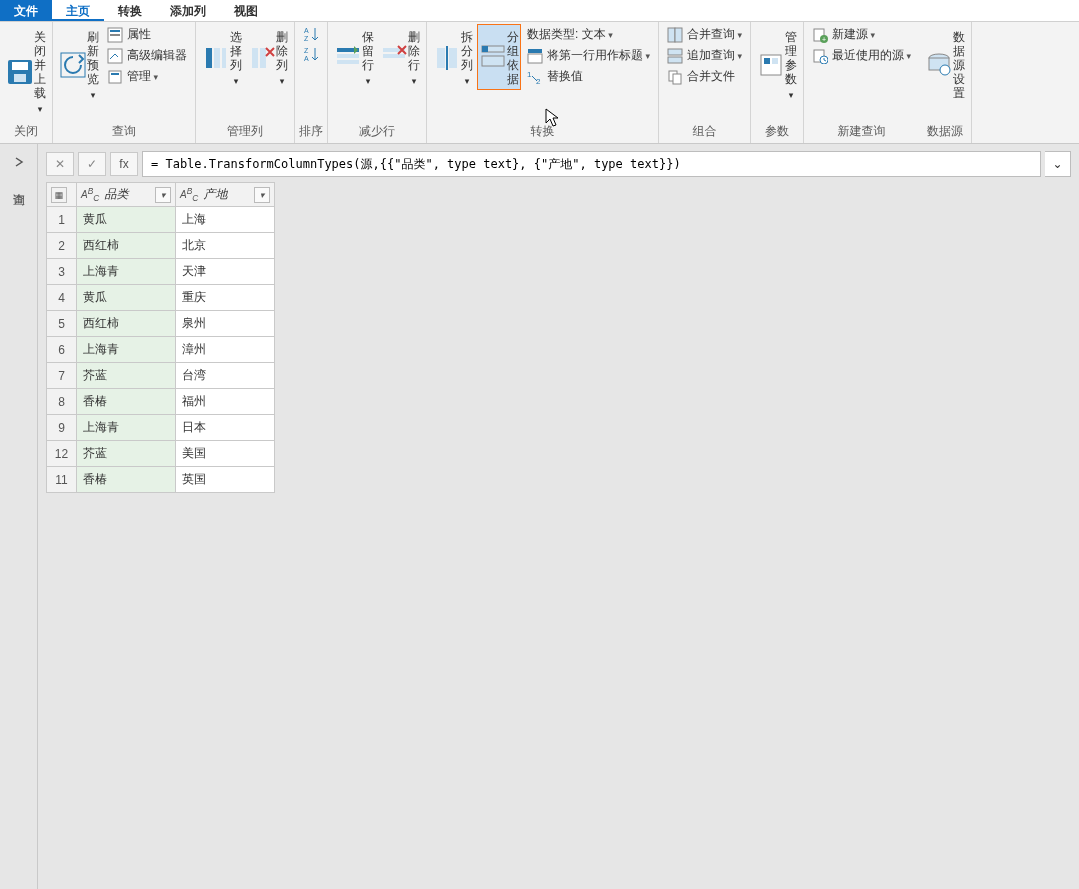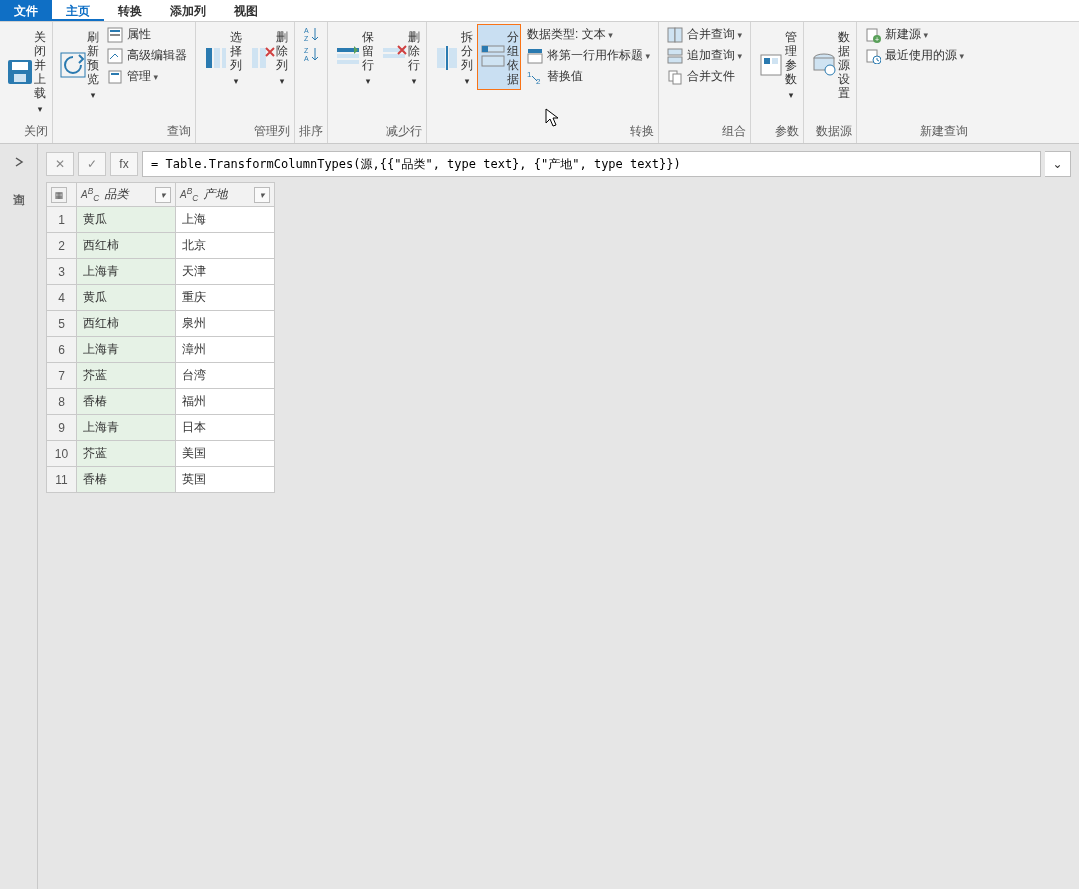--- a/index.html
+++ b/index.html
@@ -6,21 +6,21 @@
 body { background: #e6e6e6; width: 1079px; height: 889px; overflow: hidden; font-size: 12px; color: #333; }
 
 .tab-strip { display: flex; height: 22px; background: #fff; border-bottom: 1px solid #d0d0d0; }
 .tab { padding: 3px 14px; cursor: pointer; font-size: 12px; font-weight: bold; }
 .tab.file { background: #0f6fc5; color: #fff; }
 .tab.active { color: #0f6fc5; border-bottom: 2px solid #0f6fc5; }
 
 .ribbon { display: flex; background: #f3f3f3; border-bottom: 1px solid #c9c9c9; height: 122px; }
 .ribbon-group { display: flex; flex-direction: column; justify-content: space-between; border-right: 1px solid #d4d4d4; padding: 2px 4px 0 4px; }
 .ribbon-group-body { display: flex; align-items: flex-start; gap: 2px; flex: 1; }
-.ribbon-group-title { text-align: right; font-size: 12px; color: #5a5a5a; padding: 2px 0 3px 0; }
+.ribbon-group-title { text-align: center; font-size: 12px; color: #5a5a5a; padding: 2px 0 3px 0; }
 
 .big-btn { display: flex; align-items: center; justify-content: flex-start; width: 44px; padding: 4px 2px; cursor: pointer; }
 .big-btn.active { background: #c9dff2; border: 1px solid #f97316; padding: 3px 1px; }
 .big-icon { width: 32px; height: 32px; display:flex; align-items:center; justify-content:center; }
 .big-btn-label { font-size: 12px; text-align: center; line-height: 14px; margin-top: 2px; }
 .big-btn-label .drop::after { content: " ▾"; font-size: 9px; }
 
 .small-row { display: flex; align-items: center; padding: 2px 4px; cursor: pointer; gap: 4px; white-space: nowrap; }
 .small-icon { width: 16px; height: 16px; display:flex; align-items:center; justify-content:center; }
 .small-row .drop::after { content: " ▾"; font-size: 9px; color:#555; }
@@ -312,63 +312,63 @@
               <rect x="15" y="7" width="6" height="6" fill="#cfe3f2"></rect>
             </svg>
           </span>
         <span class="big-btn-label"><span>管理
 参数</span><span class="drop"></span></span>
       </div>
     </div>
     <div class="ribbon-group-title">参数</div>
   </div>
 
+  <div class="ribbon-group" style="border-right:none">
+    <div class="ribbon-group-body">
+      <div class="vcol">
+        <div class="small-row">
+          <span class="small-icon">
+              <svg width="16" height="16">
+                <rect x="2" y="2" width="10" height="12" fill="#fff" stroke="#888"></rect>
+                <circle cx="12" cy="12" r="4" fill="#5aa05a"></circle>
+                <text x="10" y="15" font-size="7" fill="#fff">+</text>
+              </svg>
+            </span>
+          <span><span>新建源</span><span class="drop"></span></span>
+        </div>
+        <div class="small-row">
+          <span class="small-icon">
+              <svg width="16" height="16">
+                <rect x="2" y="2" width="10" height="12" fill="#fff" stroke="#888"></rect>
+                <circle cx="12" cy="12" r="4" fill="#fff" stroke="#2a7ab0"></circle>
+                <path d="M12 10 L12 12 L14 13" stroke="#2a7ab0" fill="none"></path>
+              </svg>
+            </span>
+          <span><span>最近使用的源</span><span class="drop"></span></span>
+        </div>
+      </div>
+    </div>
+    <div class="ribbon-group-title">新建查询</div>
+  </div>
+
   <div class="ribbon-group">
     <div class="ribbon-group-body">
       <div class="big-btn">
         <span class="big-icon">
             <svg width="28" height="28">
               <ellipse cx="14" cy="8" rx="10" ry="4" fill="#cfe3f2" stroke="#888"></ellipse>
               <rect x="4" y="8" width="20" height="12" fill="#cfe3f2" stroke="#888"></rect>
               <circle cx="20" cy="20" r="5" fill="#fff" stroke="#2a7ab0"></circle>
             </svg>
           </span>
         <span class="big-btn-label">数据
 源设置</span>
       </div>
     </div>
     <div class="ribbon-group-title">数据源</div>
-  </div>
-
-  <div class="ribbon-group" style="border-right:none">
-    <div class="ribbon-group-body">
-      <div class="vcol">
-        <div class="small-row">
-          <span class="small-icon">
-              <svg width="16" height="16">
-                <rect x="2" y="2" width="10" height="12" fill="#fff" stroke="#888"></rect>
-                <circle cx="12" cy="12" r="4" fill="#5aa05a"></circle>
-                <text x="10" y="15" font-size="7" fill="#fff">+</text>
-              </svg>
-            </span>
-          <span><span>新建源</span><span class="drop"></span></span>
-        </div>
-        <div class="small-row">
-          <span class="small-icon">
-              <svg width="16" height="16">
-                <rect x="2" y="2" width="10" height="12" fill="#fff" stroke="#888"></rect>
-                <circle cx="12" cy="12" r="4" fill="#fff" stroke="#2a7ab0"></circle>
-                <path d="M12 10 L12 12 L14 13" stroke="#2a7ab0" fill="none"></path>
-              </svg>
-            </span>
-          <span><span>最近使用的源</span><span class="drop"></span></span>
-        </div>
-      </div>
-    </div>
-    <div class="ribbon-group-title">新建查询</div>
   </div>
 
 </div>
 
 <div class="content-row">
   <div class="left-rail">
     <div class="chevron-btn">
       <span>
           <svg width="10" height="10">
             <path d="M2 1 L8 5 L2 9" fill="none" stroke="#555" stroke-width="1.5"></path>
@@ -456,21 +456,21 @@
               <td class="rownum">8</td>
               <td class="data col0">香椿</td>
               <td class="data col1">福州</td>
             </tr>
             <tr>
               <td class="rownum">9</td>
               <td class="data col0">上海青</td>
               <td class="data col1">日本</td>
             </tr>
             <tr>
-              <td class="rownum">10</td>
+              <td class="rownum">12</td>
               <td class="data col0">芥蓝</td>
               <td class="data col1">美国</td>
             </tr>
             <tr>
               <td class="rownum">11</td>
               <td class="data col0">香椿</td>
               <td class="data col1">英国</td>
             </tr>
           </tbody>
       </table>

